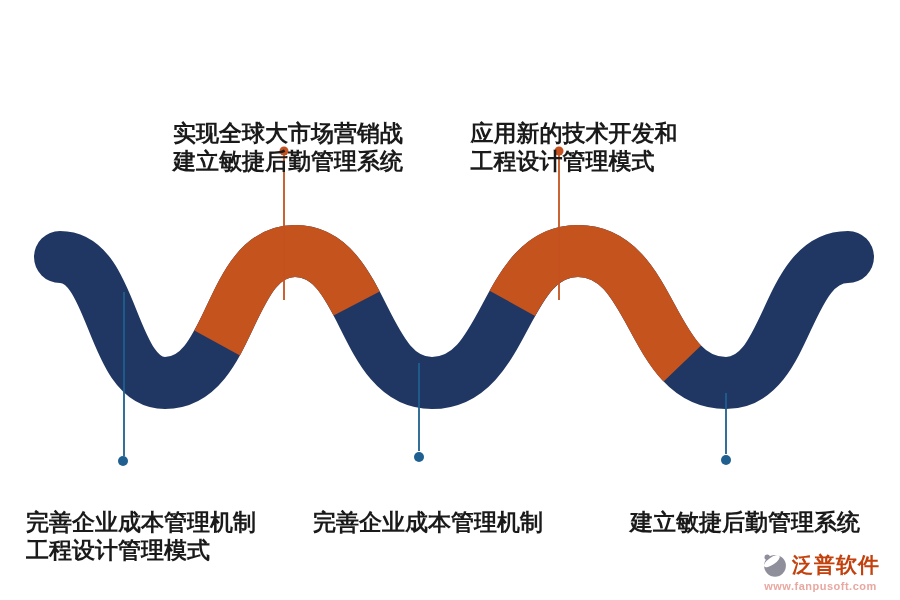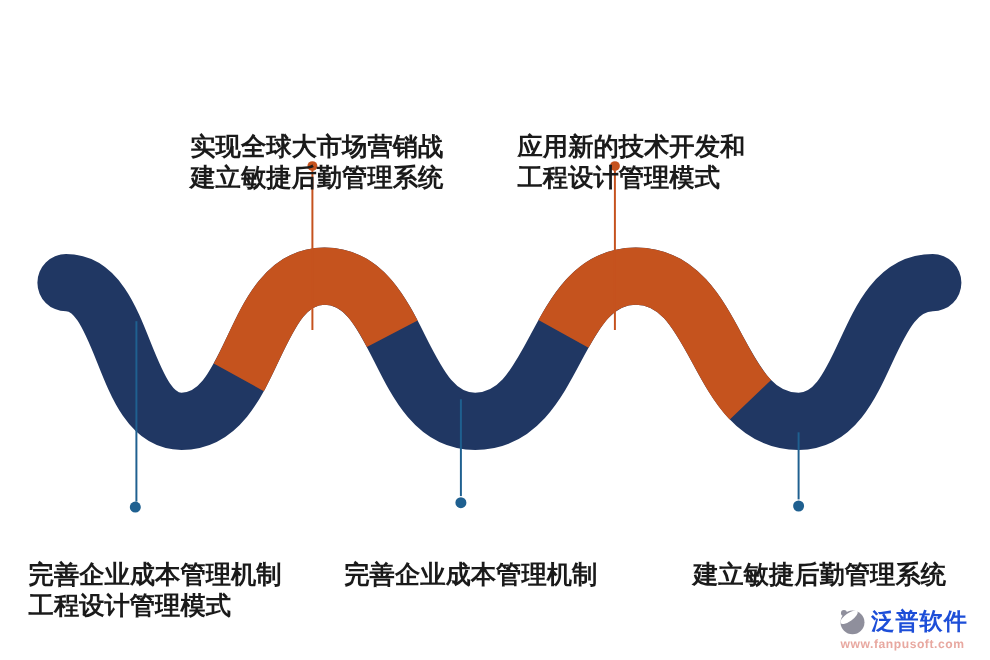--- a/index.html
+++ b/index.html
@@ -24,21 +24,21 @@
   }
   .label div{white-space:nowrap;}
   #footer{
     position:absolute;
     left:748px;top:551px;
     width:145px;
     display:flex;flex-direction:column;align-items:center;
   }
   #footer .brandrow{display:flex;align-items:center;gap:3px;}
   #footer .brand{
-    font-size:21px;font-weight:bold;color:#1d4ed8;letter-spacing:1px;white-space:nowrap;
+    font-size:21px;font-weight:bold;color:#c2410c;letter-spacing:1px;white-space:nowrap;
   }
   #footer .url{
     font-size:11px;font-weight:bold;color:#e8a8a0;letter-spacing:0.5px;margin-top:1px;white-space:nowrap;
   }
 </style>
 </head>
 <body>
 
 <div id="stage">
 

